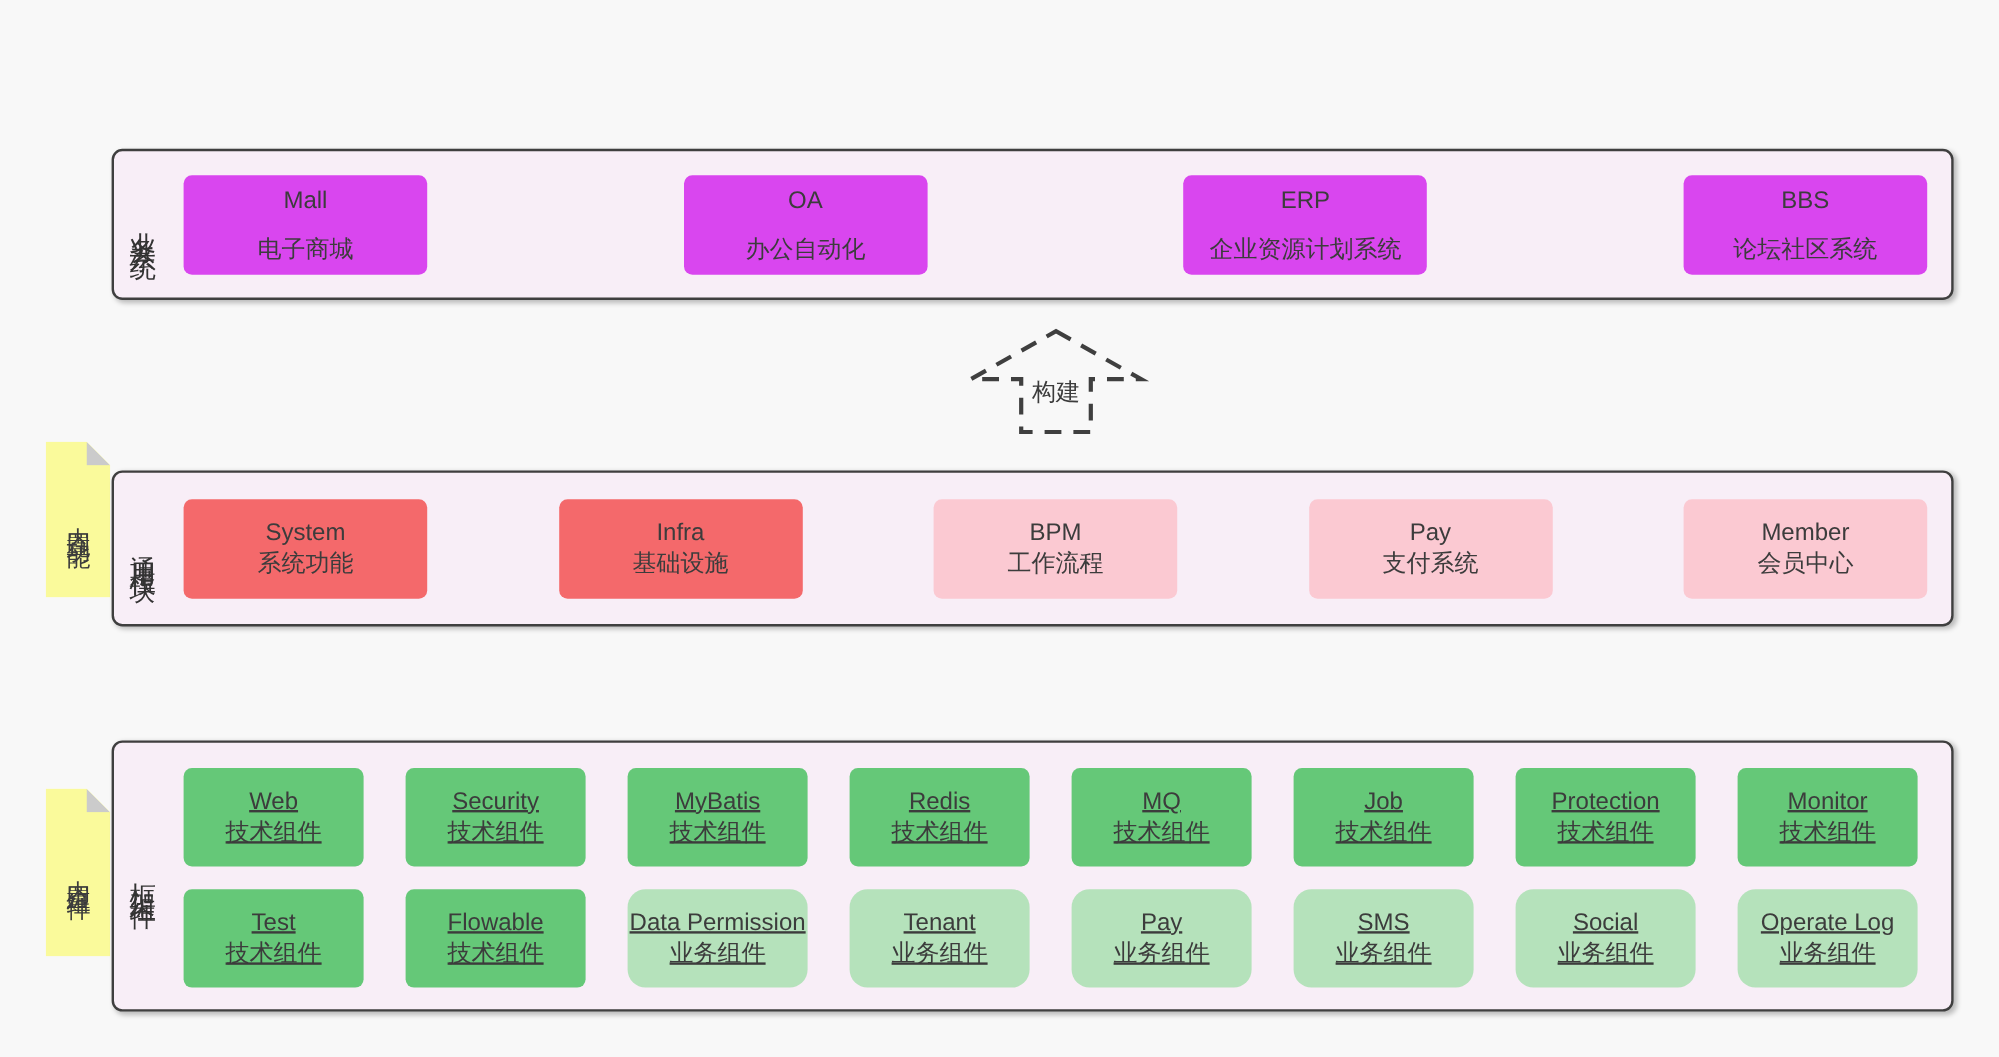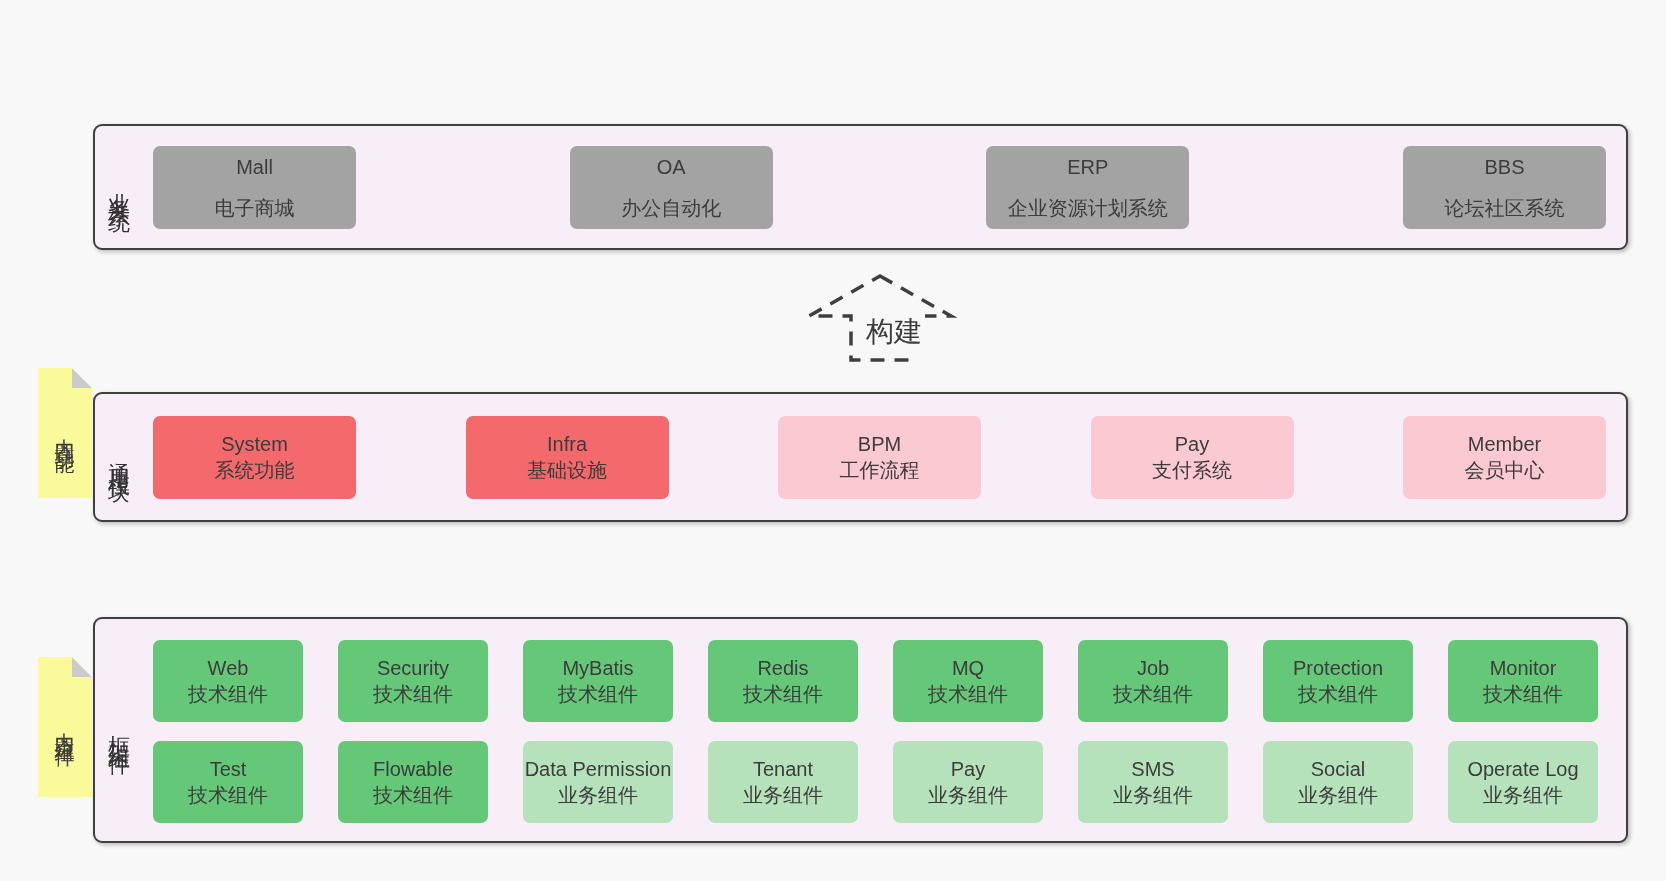--- a/index.html
+++ b/index.html
@@ -18,49 +18,49 @@
               writing-mode:vertical-rl;text-orientation:upright;
               font-size:22px;letter-spacing:6px;line-height:1;color:#333;white-space:nowrap;}
 
   
   .box-row{position:absolute;left:58px;right:20px;top:0;bottom:0;
            display:flex;justify-content:space-between;align-items:center;}
   .box{display:flex;flex-direction:column;justify-content:center;align-items:center;
        text-align:center;border-radius:7px;font-size:20px;line-height:26px;color:#3c3c3c;}
   .box .en{white-space:normal;}
   .tier1 .box,.tier2 .box{width:203px;height:83px;}
-  .blue{background:#a3a3a3;gap:15px;}
+  .blue{background:#d946ef;gap:15px;}
   .red{background:#f4696b;}
   .pink{background:#fbc9d2;}
   .green{background:#65c878;}
-  .lightgreen{background:#b5e2bb;}
+  .lightgreen{background:#b5e2bb;border-radius:15px;}
 
   .tier3-rows{position:absolute;left:58px;right:28px;top:21px;bottom:18px;
               display:flex;flex-direction:column;justify-content:space-between;}
   .row8{display:flex;justify-content:space-between;}
-  .row8 .box{width:150px;height:82px;}
+  .row8 .box{width:150px;height:82px;text-decoration:underline;}
 
   
   .sticky{position:absolute;left:38px;width:54px;background:#fafa9b;z-index:1;
           clip-path:polygon(0 0,calc(100% - 20px) 0,100% 20px,100% 100%,0 100%);
           display:flex;justify-content:center;align-items:center;}
   .sticky::after{content:"";position:absolute;top:0;right:0;width:20px;height:20px;
                  background:#cbcbcb;clip-path:polygon(0 0,100% 100%,0 100%);}
   .sticky-mid{top:368px;height:130px;}
   .sticky-bot{top:657px;height:140px;}
   .sticky-text{writing-mode:vertical-rl;text-orientation:upright;font-size:20px;
                letter-spacing:5px;line-height:1;color:#3c3c3c;white-space:nowrap;}
 
   
   .arrow{position:absolute;width:150px;height:92px;z-index:1;}
   .arrow1{left:805px;top:272px;}
   .arrow2{left:813px;top:515px;}
   .arrow svg{position:absolute;inset:0;overflow:visible;}
   .arrow-label{position:absolute;left:50%;top:44%;transform:translateX(-50%);
-               background:#f8f8f8;padding:1px 3px;font-size:28px;color:#3c3c3c;white-space:nowrap;margin-left:14px;}
+               background:#f8f8f8;padding:1px 3px;font-size:20px;color:#3c3c3c;white-space:nowrap;}
 </style>
 </head>
 <body>
 
 <div class="page">
 
   <section class="panel tier1">
     <div class="tier-label">业务系统</div>
     <div class="box-row">
       <div class="box blue">

